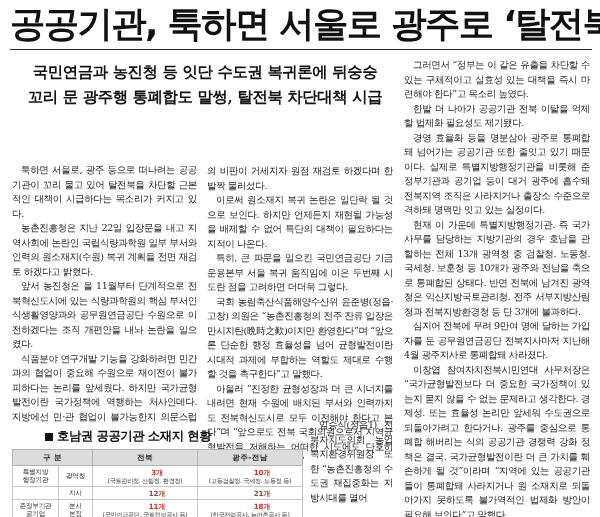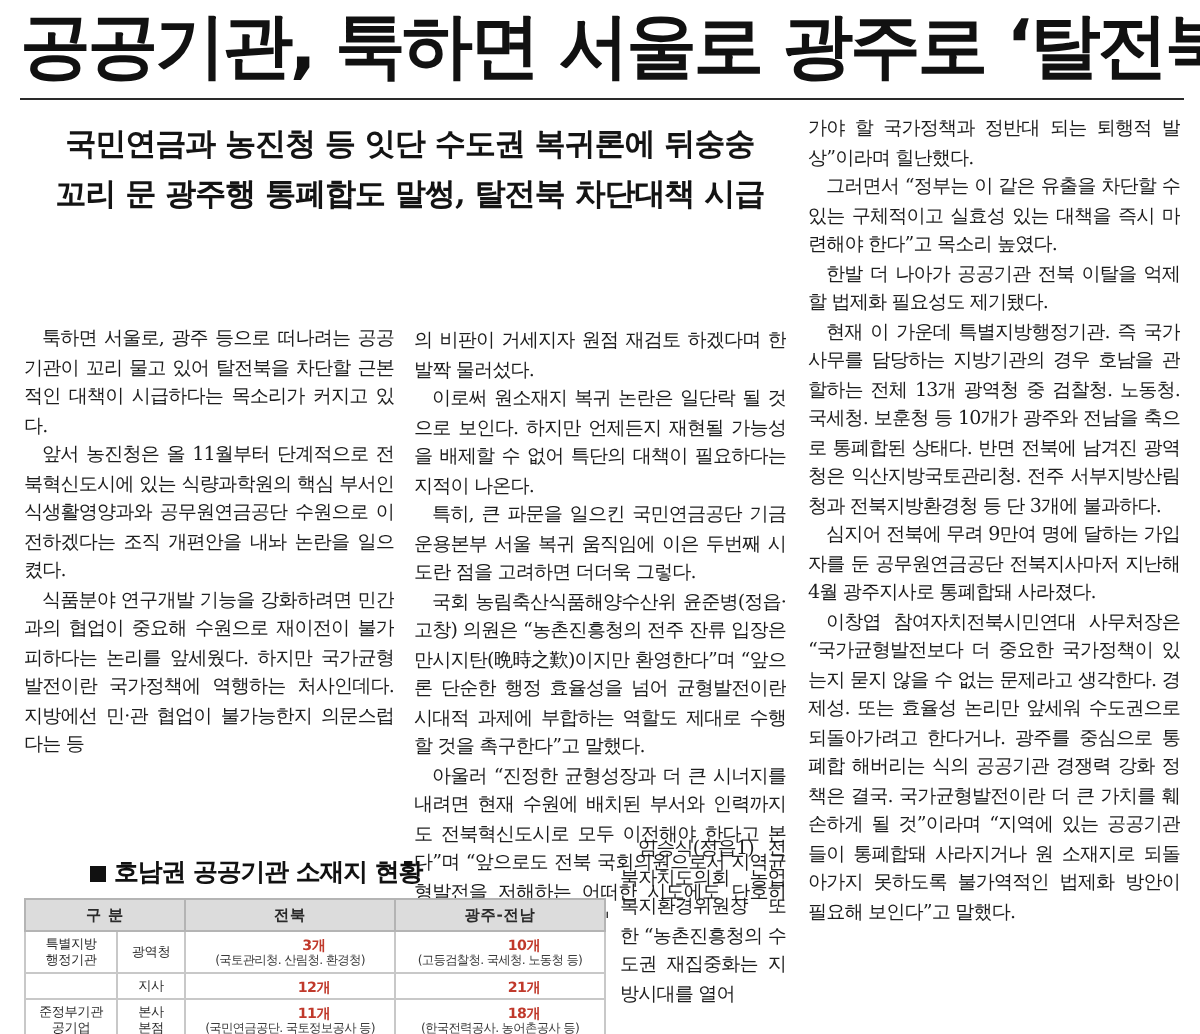--- a/index.html
+++ b/index.html
@@ -233,40 +233,41 @@
   </div>
 
   <div class="subhead-wrap">
     <div class="subhead-line">국민연금과 농진청 등 잇단 수도권 복귀론에 뒤숭숭</div>
     <div class="subhead-line">꼬리 문 광주행 통폐합도 말썽, 탈전북 차단대책 시급</div>
   </div>
 
 
   <div class="col" id="col1">
     <p>툭하면 서울로, 광주 등으로 떠나려는 공공기관이 꼬리 물고 있어 탈전북을 차단할 근본적인 대책이 시급하다는 목소리가 커지고 있다.</p>
+    <p>농촌진흥청은 지난 22일 입장문을 내고 지역사회에 논란인 국립식량과학원 일부 부서와 인력의 원소재지(수원) 복귀 계획을 전면 재검토 하겠다고 밝혔다.</p>
     <p>앞서 농진청은 올 11월부터 단계적으로 전북혁신도시에 있는 식량과학원의 핵심 부서인 식생활영양과와 공무원연금공단 수원으로 이전하겠다는 조직 개편안을 내놔 논란을 일으켰다.</p>
     <p>식품분야 연구개발 기능을 강화하려면 민간과의 협업이 중요해 수원으로 재이전이 불가피하다는 논리를 앞세웠다. 하지만 국가균형발전이란 국가정책에 역행하는 처사인데다. 지방에선 민·관 협업이 불가능한지 의문스럽다는 등</p>
   </div>
 
   <div class="col" id="col2">
     <p class="noindent">의 비판이 거세지자 원점 재검토 하겠다며 한 발짝 물러섰다.</p>
     <p>이로써 원소재지 복귀 논란은 일단락 될 것으로 보인다. 하지만 언제든지 재현될 가능성을 배제할 수 없어 특단의 대책이 필요하다는 지적이 나온다.</p>
     <p>특히, 큰 파문을 일으킨 국민연금공단 기금운용본부 서울 복귀 움직임에 이은 두번째 시도란 점을 고려하면 더더욱 그렇다.</p>
     <p>국회 농림축산식품해양수산위 윤준병(정읍·고창) 의원은 “농촌진흥청의 전주 잔류 입장은 만시지탄(晩時之歎)이지만 환영한다”며 “앞으론 단순한 행정 효율성을 넘어 균형발전이란 시대적 과제에 부합하는 역할도 제대로 수행할 것을 촉구한다”고 말했다.</p>
     <p>아울러 “진정한 균형성장과 더 큰 시너지를 내려면 현재 수원에 배치된 부서와 인력까지도 전북혁신도시로 모두 이전해야 한다고 본다”며 “앞으로도 전북 국회의원으로서 지역균형발전을 저해하는 어떠한 시도에도 단호히 대응하겠다”고 경계했다.</p>
   </div>
 
   <div class="col" id="col2b">
     <p>임승식(정읍1) 전북자치도의회 농업복지환경위원장 또한 “농촌진흥청의 수도권 재집중화는 지방시대를 열어</p>
   </div>
 
   <div class="col" id="col3">
-    <p class="noindent">가야 할 국가정책과 정반대 되는 퇴행적 발상”이라며 힐난했다.</p>
     <p>그러면서 “정부는 이 같은 유출을 차단할 수 있는 구체적이고 실효성 있는 대책을 즉시 마련해야 한다”고 목소리 높였다.</p>
     <p>한발 더 나아가 공공기관 전북 이탈을 억제할 법제화 필요성도 제기됐다.</p>
+    <p>경영 효율화 등을 명분삼아 광주로 통폐합돼 넘어가는 공공기관 또한 줄잇고 있기 때문이다. 실제로 특별지방행정기관을 비롯해 준정부기관과 공기업 등이 대거 광주에 흡수돼 전북지역 조직은 사라지거나 출장소 수준으로 격하돼 명맥만 잇고 있는 실정이다.</p>
     <p>현재 이 가운데 특별지방행정기관. 즉 국가사무를 담당하는 지방기관의 경우 호남을 관할하는 전체 13개 광역청 중 검찰청. 노동청. 국세청. 보훈청 등 10개가 광주와 전남을 축으로 통폐합된 상태다. 반면 전북에 남겨진 광역청은 익산지방국토관리청. 전주 서부지방산림청과 전북지방환경청 등 단 3개에 불과하다.</p>
     <p>심지어 전북에 무려 9만여 명에 달하는 가입자를 둔 공무원연금공단 전북지사마저 지난해 4월 광주지사로 통폐합돼 사라졌다.</p>
     <p>이창엽 참여자치전북시민연대 사무처장은 “국가균형발전보다 더 중요한 국가정책이 있는지 묻지 않을 수 없는 문제라고 생각한다. 경제성. 또는 효율성 논리만 앞세워 수도권으로 되돌아가려고 한다거나. 광주를 중심으로 통폐합 해버리는 식의 공공기관 경쟁력 강화 정책은 결국. 국가균형발전이란 더 큰 가치를 훼손하게 될 것”이라며 “지역에 있는 공공기관들이 통폐합돼 사라지거나 원 소재지로 되돌아가지 못하도록 불가역적인 법제화 방안이 필요해 보인다”고 말했다.</p>
   </div>
 
   <div class="table-block">
     <div class="table-title">
       <span class="title-square"></span>
       <span>호남권 공공기관 소재지 현황</span>
     </div>

